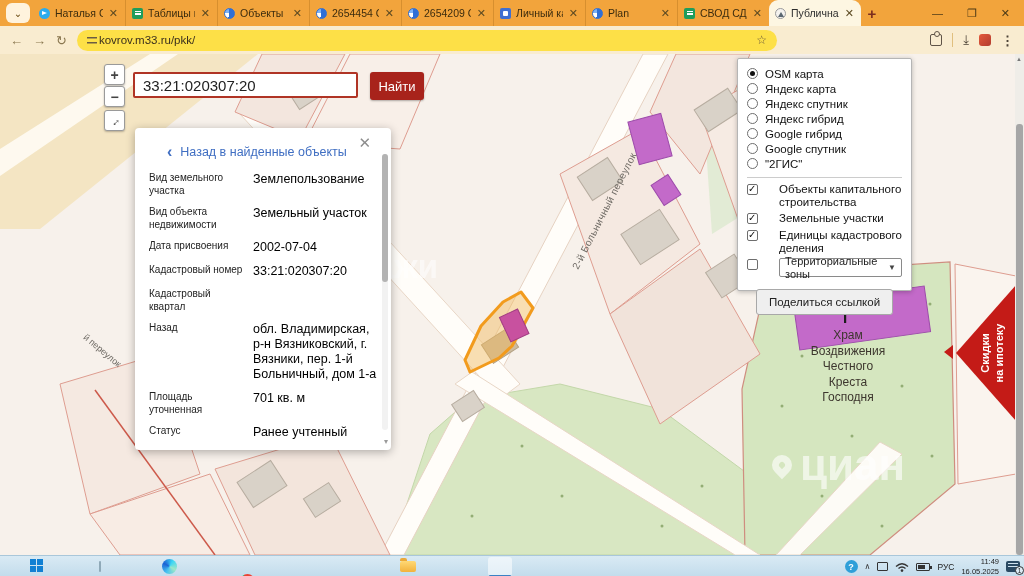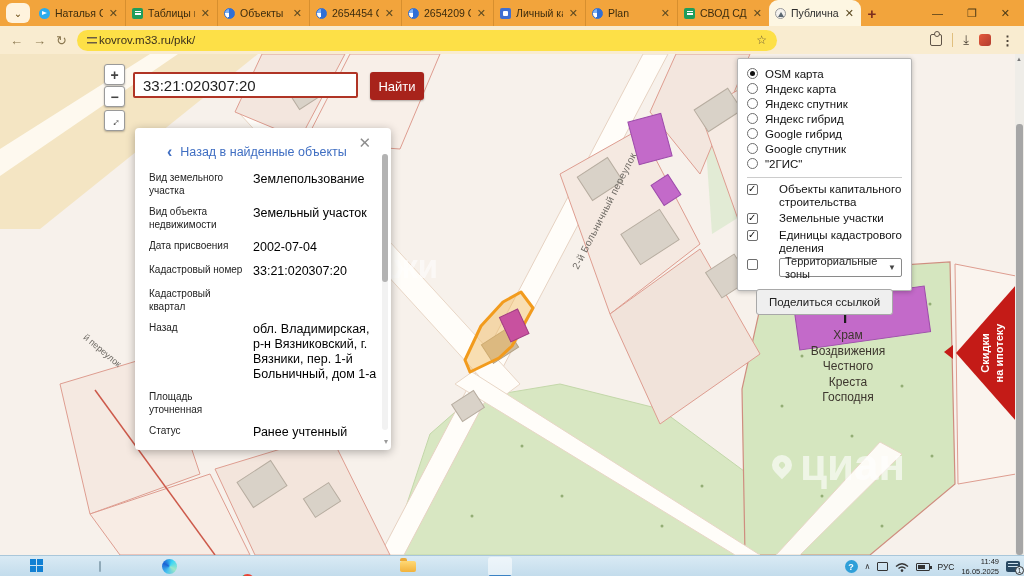--- a/index.html
+++ b/index.html
@@ -387,20 +387,21 @@
         </div>
       <div class="ip-row">
           <div class="ip-label">Кадастровый квартал</div>
         </div>
       <div class="ip-row">
           <div class="ip-label">Назад</div>
           <div class="ip-value">обл. Владимирская, р-н Вязниковский, г. Вязники, пер. 1-й Больничный, дом 1-а</div>
         </div>
       <div class="ip-row">
           <div class="ip-label">Площадь уточненная</div>
+          <div class="ip-value">701 кв. м</div>
         </div>
       <div class="ip-row">
           <div class="ip-label">Статус</div>
           <div class="ip-value">Ранее учтенный</div>
         </div>
       <div class="ip-scroll">
           <div class="ip-thumb"></div>
         </div>
       <div class="ip-down">▾</div>
     </div>

